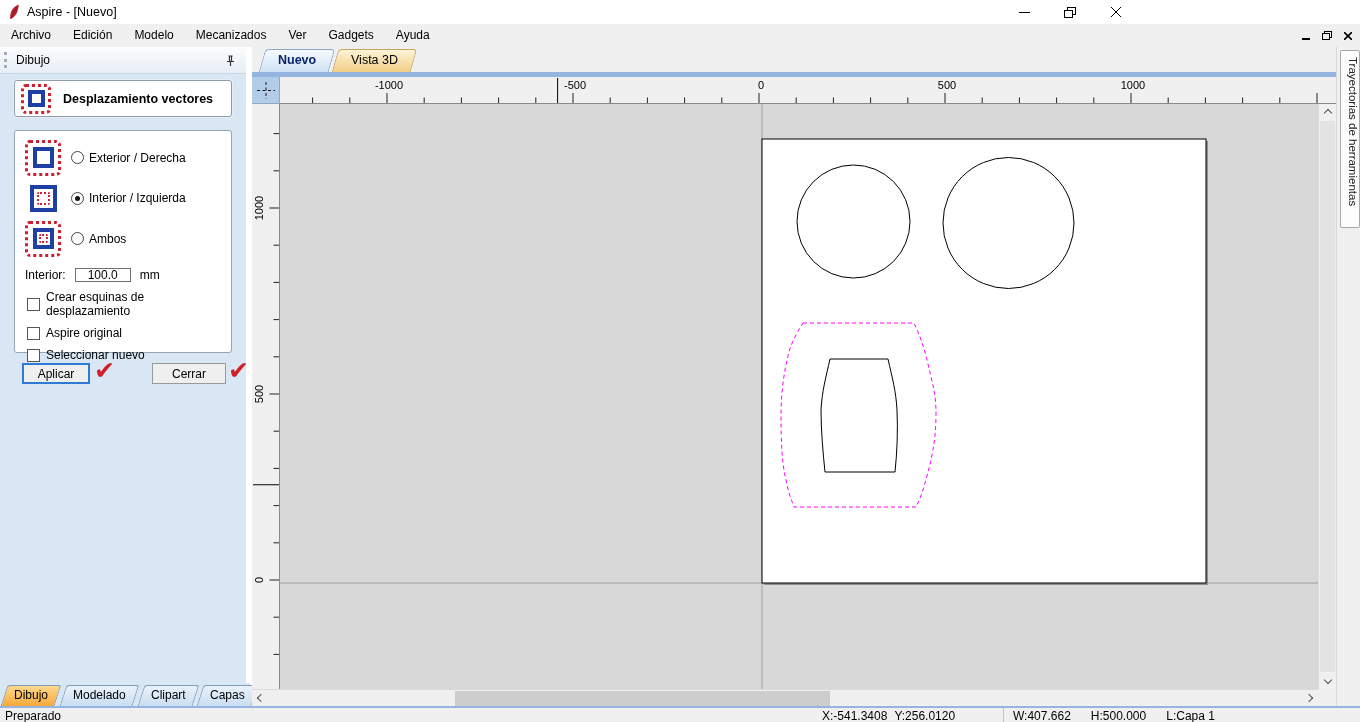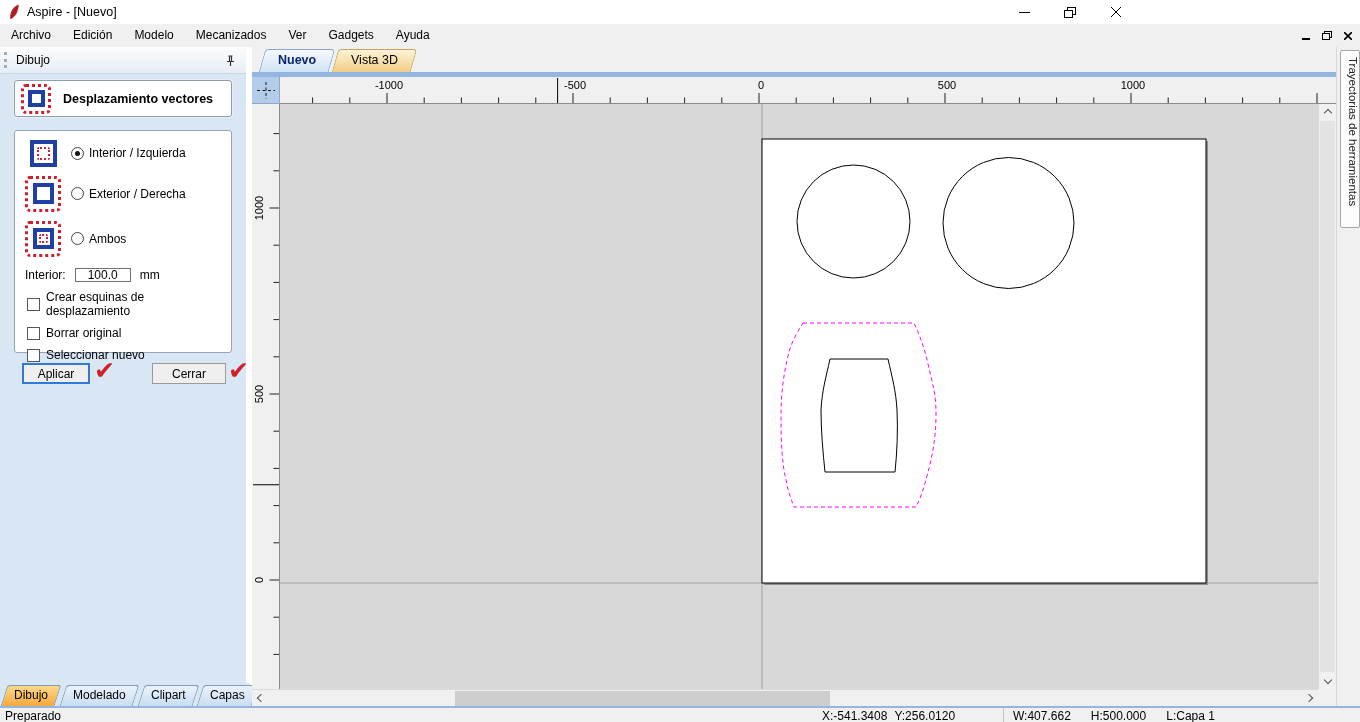--- a/index.html
+++ b/index.html
@@ -161,37 +161,37 @@
 
   <div class="tool-title">
     <span class="sq dot-red" style="width:30px;height:30px">
       <span class="sq solid-blue" style="width:17px;height:17px"></span>
     </span>
     <span class="tool-title-label">Desplazamiento vectores</span>
   </div>
 
   <div class="group-box">
     <div id="option-rows">
+        <div class="option-row" style="height: 45px;">
+          <span class="opt-icon-wrap">
+            <span class="sq dot-red" style="width: 36px; height: 36px;">
+              <span class="sq solid-blue" style="width: 21px; height: 21px;"></span>
+            </span>
+          </span>
+          <span class="radio"></span>
+          <span>Exterior / Derecha</span>
+        </div>
         <div class="option-row" style="height: 36px;">
           <span class="opt-icon-wrap">
             <span class="sq solid-blue" style="width: 27px; height: 27px;">
               <span class="sq dot-red" style="width: 13px; height: 13px; border-width: 2px; border-radius: 2px;"></span>
             </span>
           </span>
           <span class="radio sel"></span>
           <span>Interior / Izquierda</span>
-        </div>
-        <div class="option-row" style="height: 45px;">
-          <span class="opt-icon-wrap">
-            <span class="sq dot-red" style="width: 36px; height: 36px;">
-              <span class="sq solid-blue" style="width: 21px; height: 21px;"></span>
-            </span>
-          </span>
-          <span class="radio"></span>
-          <span>Exterior / Derecha</span>
         </div>
         <div class="option-row" style="height: 45px;">
           <span class="opt-icon-wrap">
             <span class="sq dot-red" style="width: 36px; height: 36px;">
               <span class="sq solid-blue" style="width: 21px; height: 21px;">
                 <span class="sq dot-red" style="width: 9px; height: 9px; border-width: 2px; border-radius: 2px;"></span>
               </span>
             </span>
           </span>
           <span class="radio"></span>
@@ -203,21 +203,21 @@
       <input class="dist-input" value="100.0" style="">
       <span>mm</span>
     </div>
     <div id="check-rows">
         <div class="check-row">
           <span class="checkbox"></span>
           <span>Crear esquinas de desplazamiento</span>
         </div>
         <div class="check-row">
           <span class="checkbox"></span>
-          <span>Borrar original</span>
+          <span>Aspire original</span>
         </div>
         <div class="check-row">
           <span class="checkbox"></span>
           <span>Seleccionar nuevo</span>
         </div>
       </div>
   </div>
 
   <button class="btn btn-apply">Aplicar</button>
   <span class="check-mark check-1">✔</span>

